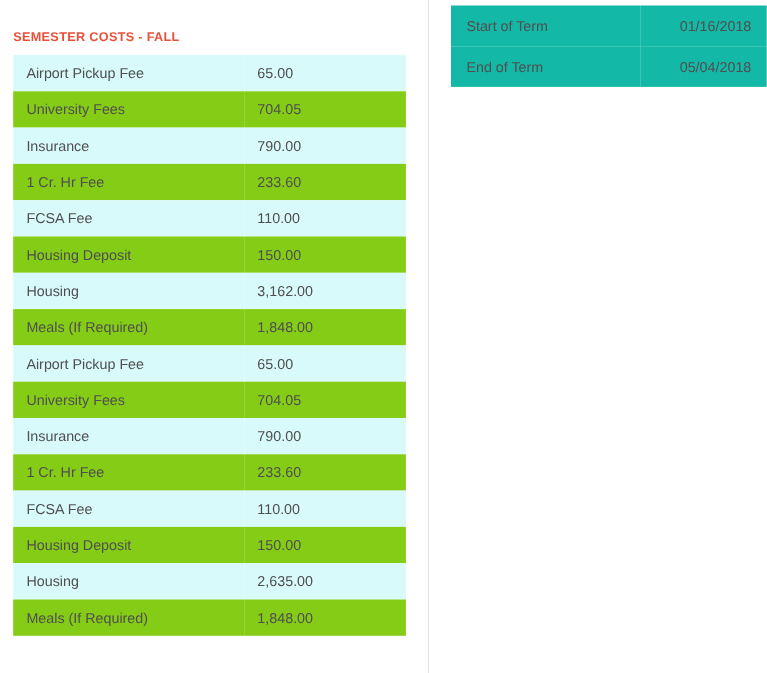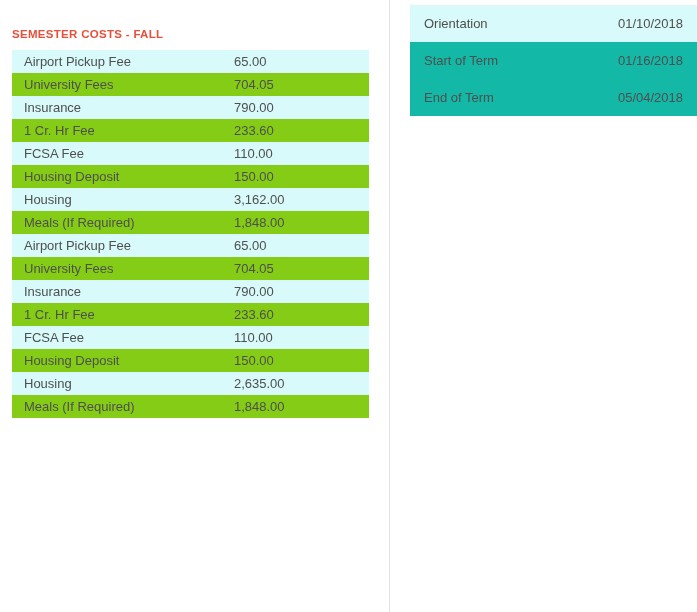--- a/index.html
+++ b/index.html
@@ -48,21 +48,21 @@
     padding: 28px 0 10px 12px;
     text-transform: uppercase;
   }
   .cost-table {
     width: 357px;
     margin-left: 12px;
     border-collapse: collapse;
     table-layout: fixed;
   }
   .cost-table tr {
-    height: 23px;
+    height: 33px;
   }
   .cost-table tr.even td {
     background: #d9fafa;
   }
   .cost-table tr.odd td {
     background: #84cc16;
   }
   .cost-table td {
     padding: 0 12px;
     font-size: 13px;
@@ -194,24 +194,20 @@
           </tr>
         </tbody>
       </table>
     </div>
 
   </div>
 
   <div class="right-col">
     <table class="dates-table">
       <tbody>
-        <tr class="even">
-          <td class="label">Orientation</td>
-          <td class="value">01/10/2018</td>
-        </tr>
         <tr class="odd">
           <td class="label">Start of Term</td>
           <td class="value">01/16/2018</td>
         </tr>
         <tr class="odd">
           <td class="label">End of Term</td>
           <td class="value">05/04/2018</td>
         </tr>
       </tbody>
     </table>

